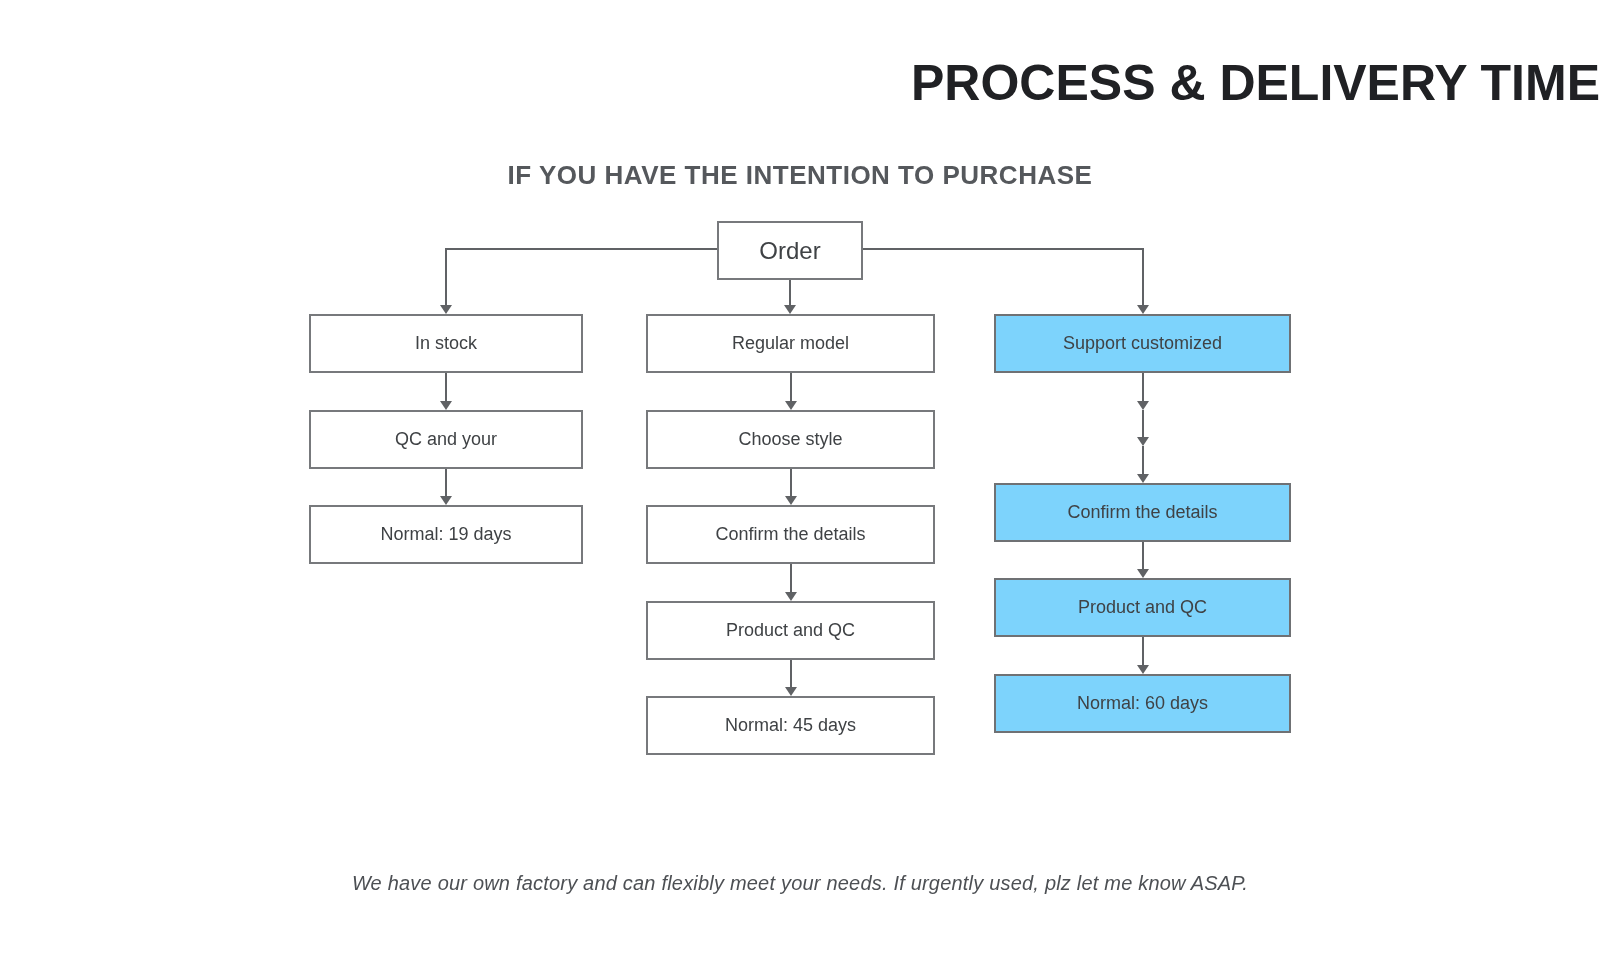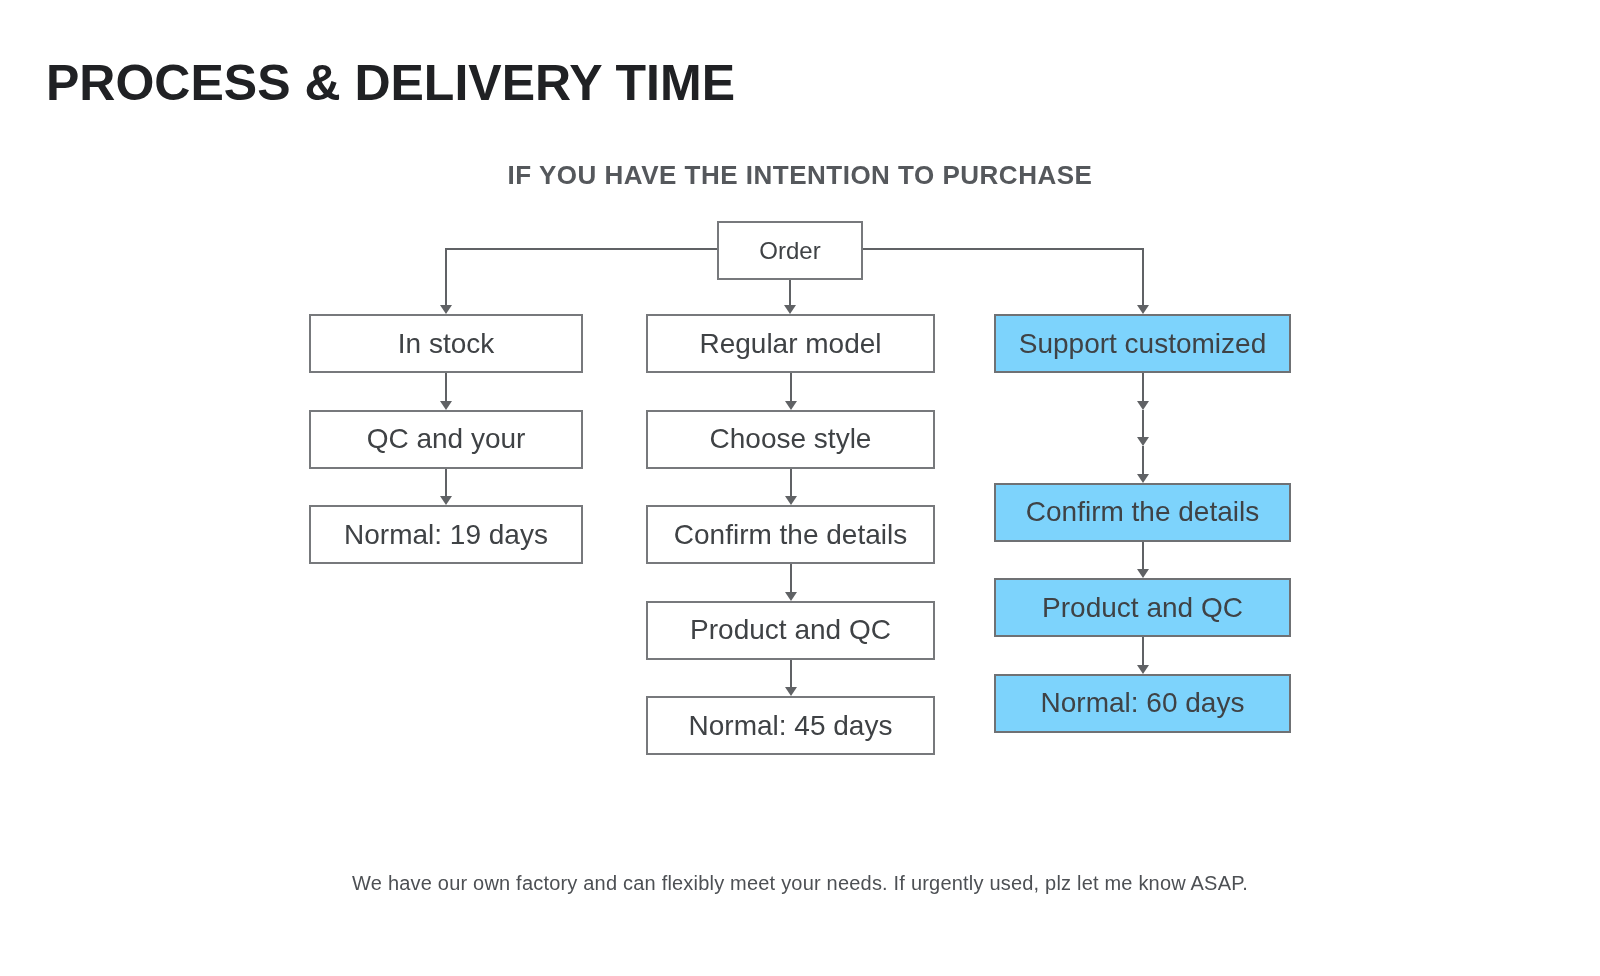--- a/index.html
+++ b/index.html
@@ -1,38 +1,38 @@
 <!DOCTYPE html>
 <html><head>
 <meta charset="utf-8">
 <style>
   html,body{margin:0;padding:0;background:#ffffff;}
   .canvas{
     position:relative;width:1600px;height:976px;background:#ffffff;overflow:hidden;
     font-family:"Liberation Sans","DejaVu Sans",sans-serif;
   }
   .title{
-    position:absolute;left:0;right:0;top:54px;text-align:left;
+    position:absolute;left:0;right:0;top:54px;text-align:right;
     font-size:50px;font-weight:700;color:#202124;letter-spacing:0px;margin-left:46px;
   }
   .subtitle{
     position:absolute;left:0;right:0;top:120px;text-align:center;
     font-size:26px;font-weight:600;color:#55585c;letter-spacing:0.5px;margin-top:40px;
   }
   .box{
     position:absolute;box-sizing:border-box;background:#ffffff;
     border:2px solid #77797c;color:#3f4245;font-size:24px;
     display:flex;align-items:center;justify-content:center;text-align:center;
   }
   .col{
     position:absolute;top:314px;display:flex;flex-direction:column;
   }
   .step{
     box-sizing:border-box;height:59px;flex:none;background:#ffffff;
-    border:2px solid #77797c;color:#3f4245;font-size:28px;
+    border:2px solid #77797c;color:#3f4245;font-size:18px;
     display:flex;align-items:center;justify-content:center;text-align:center;
   }
   .col.gray .step{background:#7dd3fc;border-color:#6f7174;}
   .connector{position:relative;height:36.5px;flex:none;}
   .connector::before{
     content:"";position:absolute;left:50%;transform:translateX(-50%);
     top:0;bottom:7px;width:2px;background:#606265;
   }
   .connector::after{
     content:"";position:absolute;left:50%;transform:translateX(-50%);bottom:0;
@@ -41,21 +41,21 @@
   }
   .hline{position:absolute;height:2px;background:#606265;}
   .vline{position:absolute;width:2px;background:#606265;}
   .arrow{
     position:absolute;width:0;height:0;
     border-left:6px solid transparent;border-right:6px solid transparent;
     border-top:9px solid #606265;
   }
   .footer{
     position:absolute;left:0;right:0;top:872px;text-align:center;
-    font-size:20px;color:#4d5054;letter-spacing:0.2px;
+    font-size:20px;color:#4d5054;letter-spacing:0.2px;font-style:italic;
   }
 </style>
 </head>
 <body>
 
 <div class="canvas">
 
   <div class="title">PROCESS &amp; DELIVERY TIME</div>
   <div class="subtitle">IF YOU HAVE THE INTENTION TO PURCHASE</div>
 

